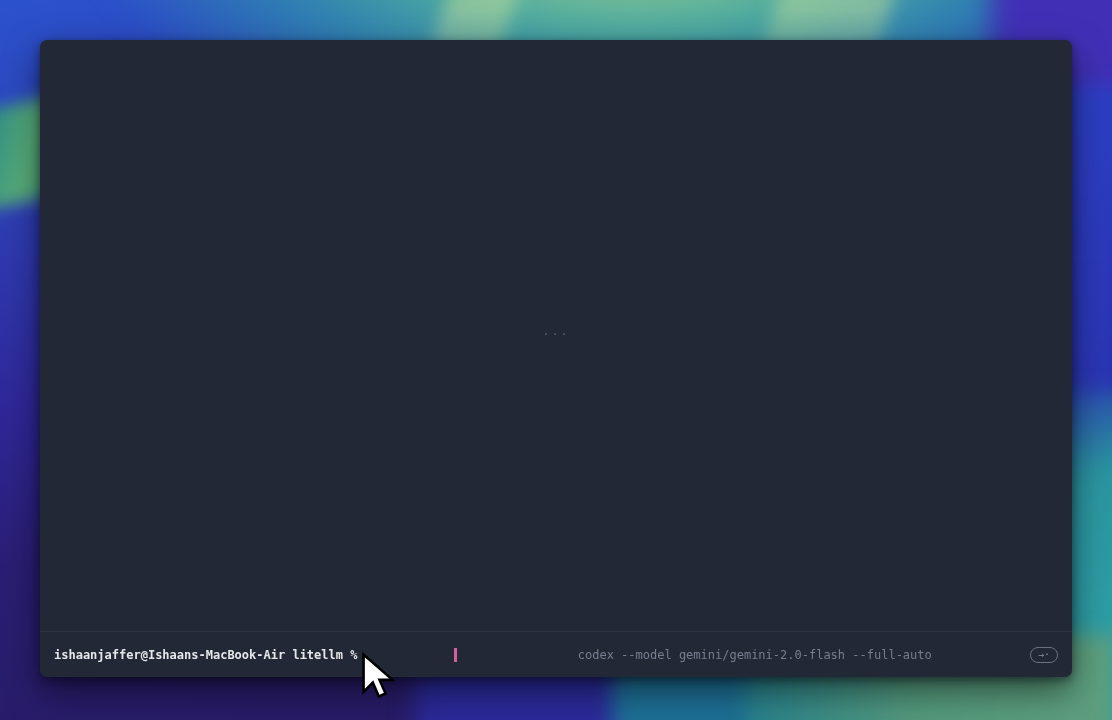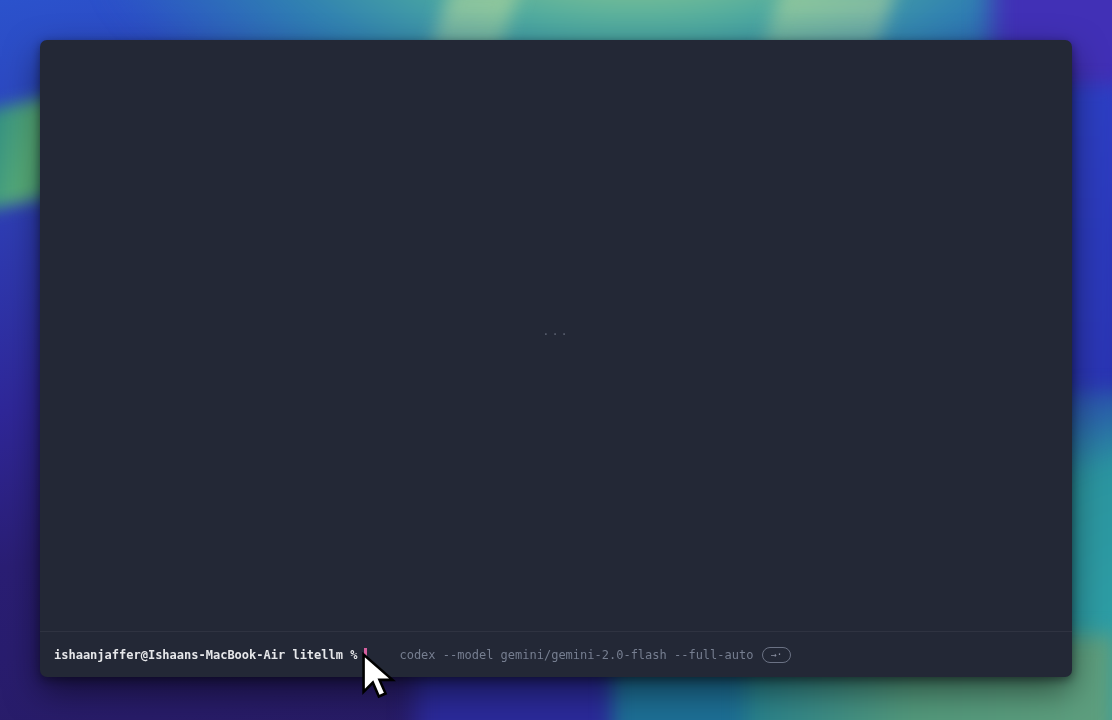--- a/index.html
+++ b/index.html
@@ -46,21 +46,21 @@
     box-shadow:0 14px 34px rgba(0,0,0,.5), 0 3px 10px rgba(8,8,18,.45);
     display:flex;flex-direction:column;
   }
   .term-output{flex:1;position:relative;}
   .ellipsis{
     position:absolute;left:50%;top:284px;transform:translateX(-50%);
     color:var(--ellipsis,#5a6070);font-size:12px;letter-spacing:2px;
   }
   .term-footer{
     height:46px;border-top:1px solid rgba(255,255,255,.055);
-    display:flex;align-items:center;padding:0 14px;box-sizing:border-box;
+    display:flex;align-items:center;padding:0 14px;box-sizing:border-box;justify-content:space-between;
   }
   .prompt{
     color:var(--prompt-text,#e6e7ea);font-size:12px;line-height:16px;
     font-weight:bold;white-space:pre;
   }
   .caret{
     width:3px;height:14px;background:var(--cursor-pink,#d65f9e);
     margin-left:7px;flex:0 0 auto;
   }
   .suggestion{

